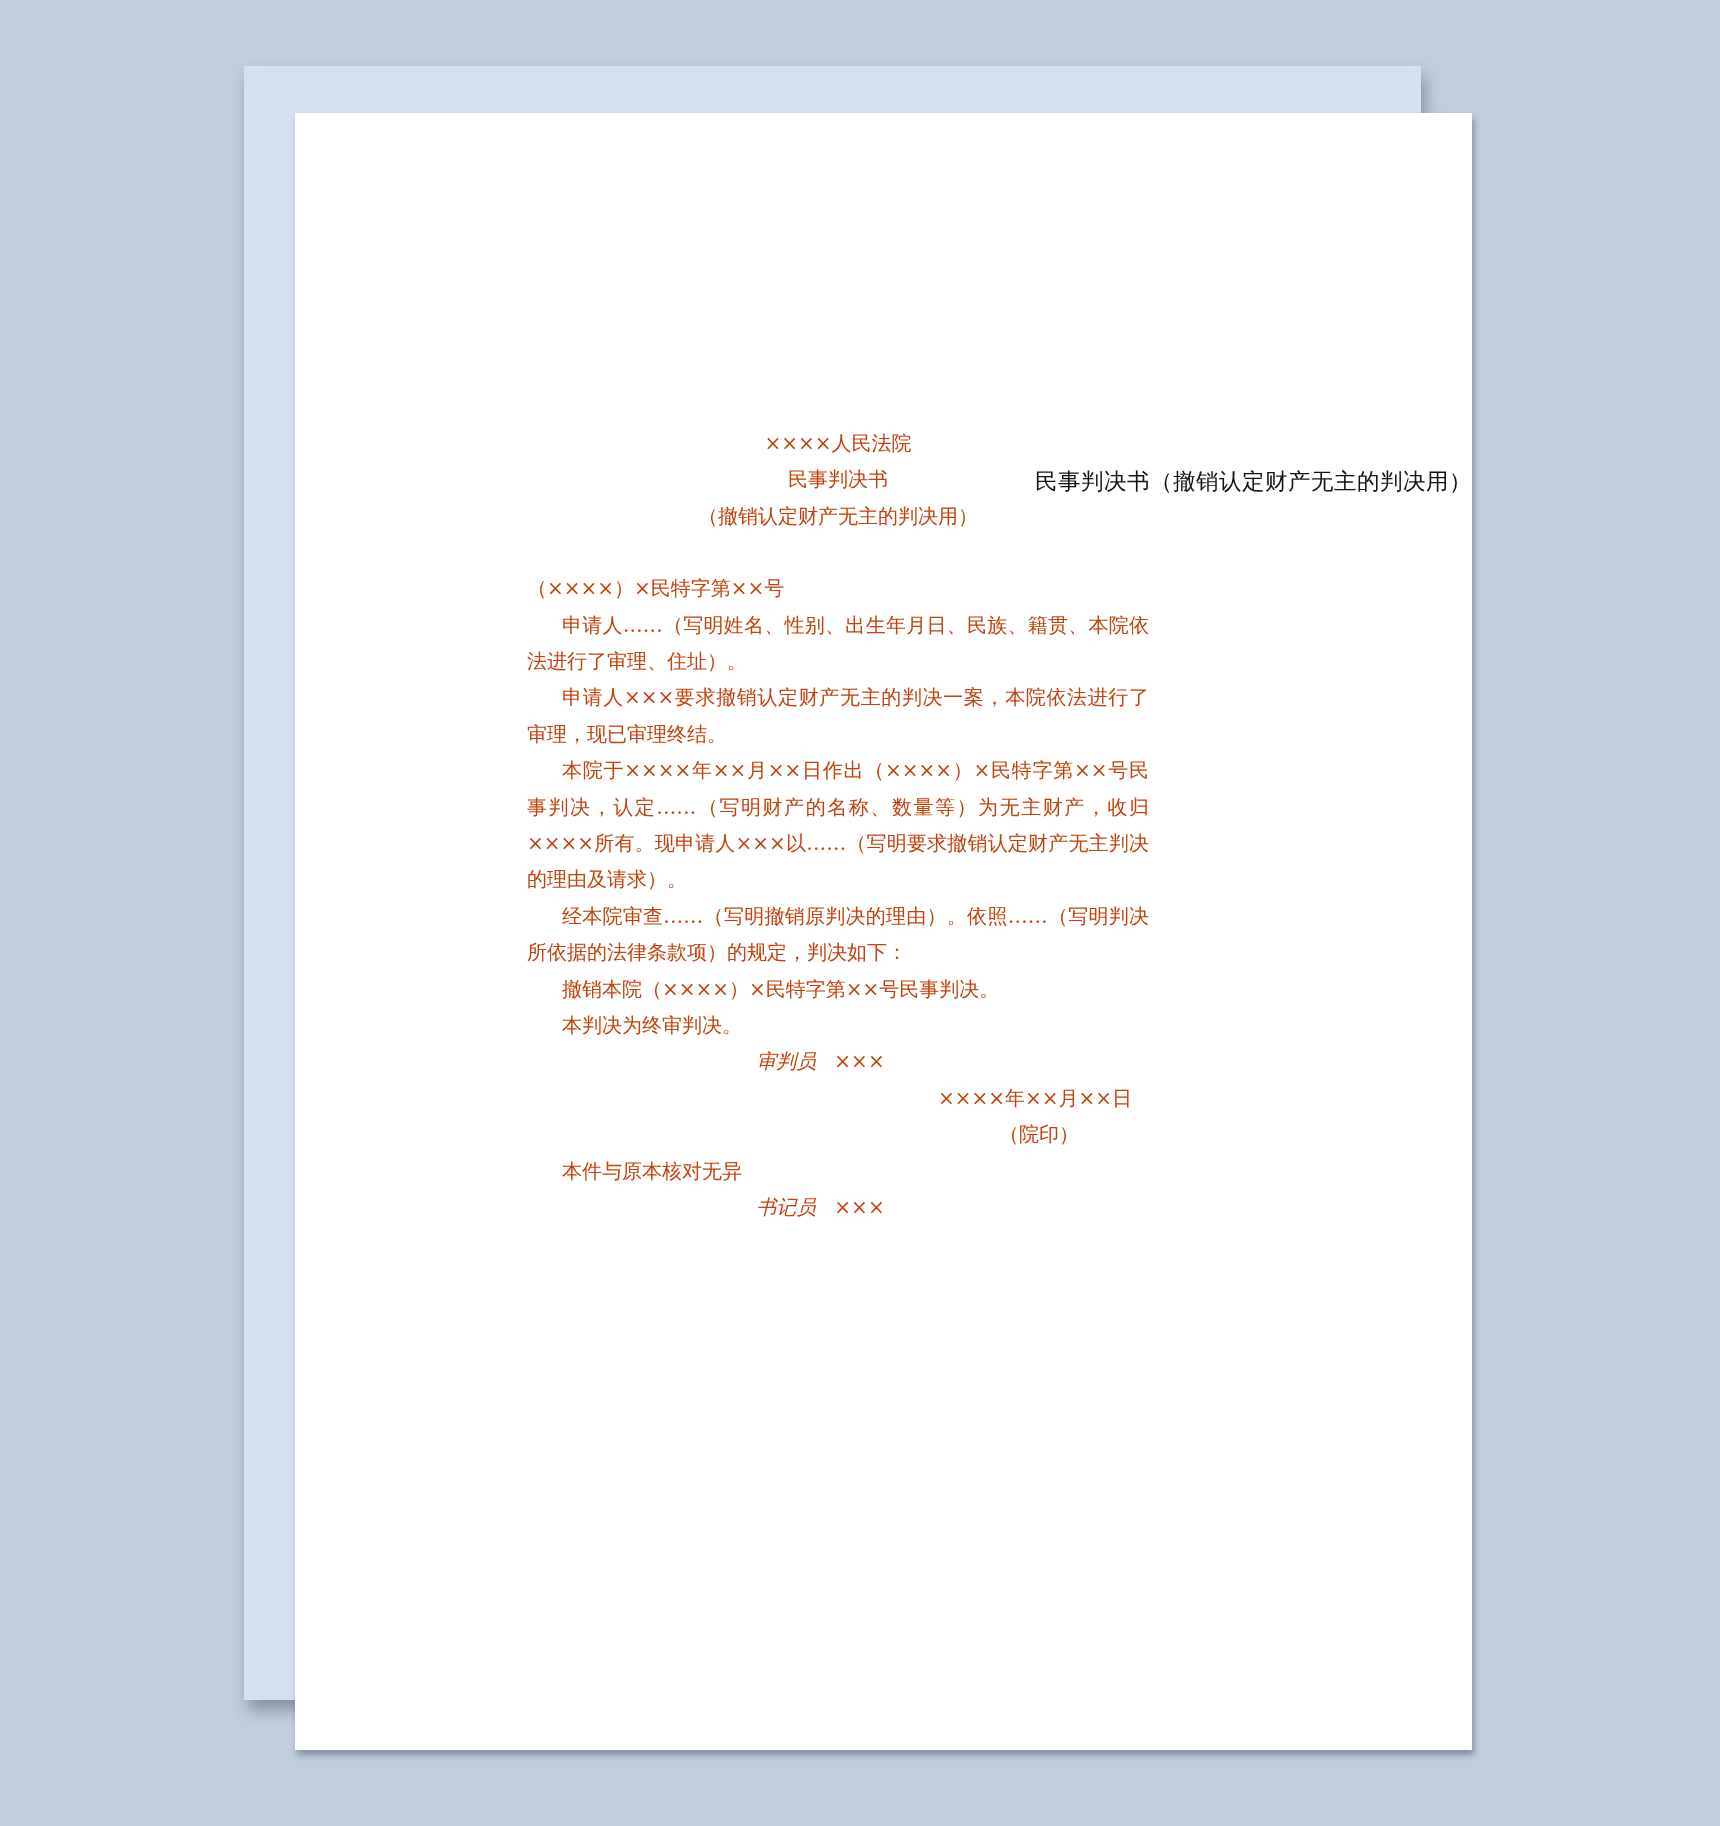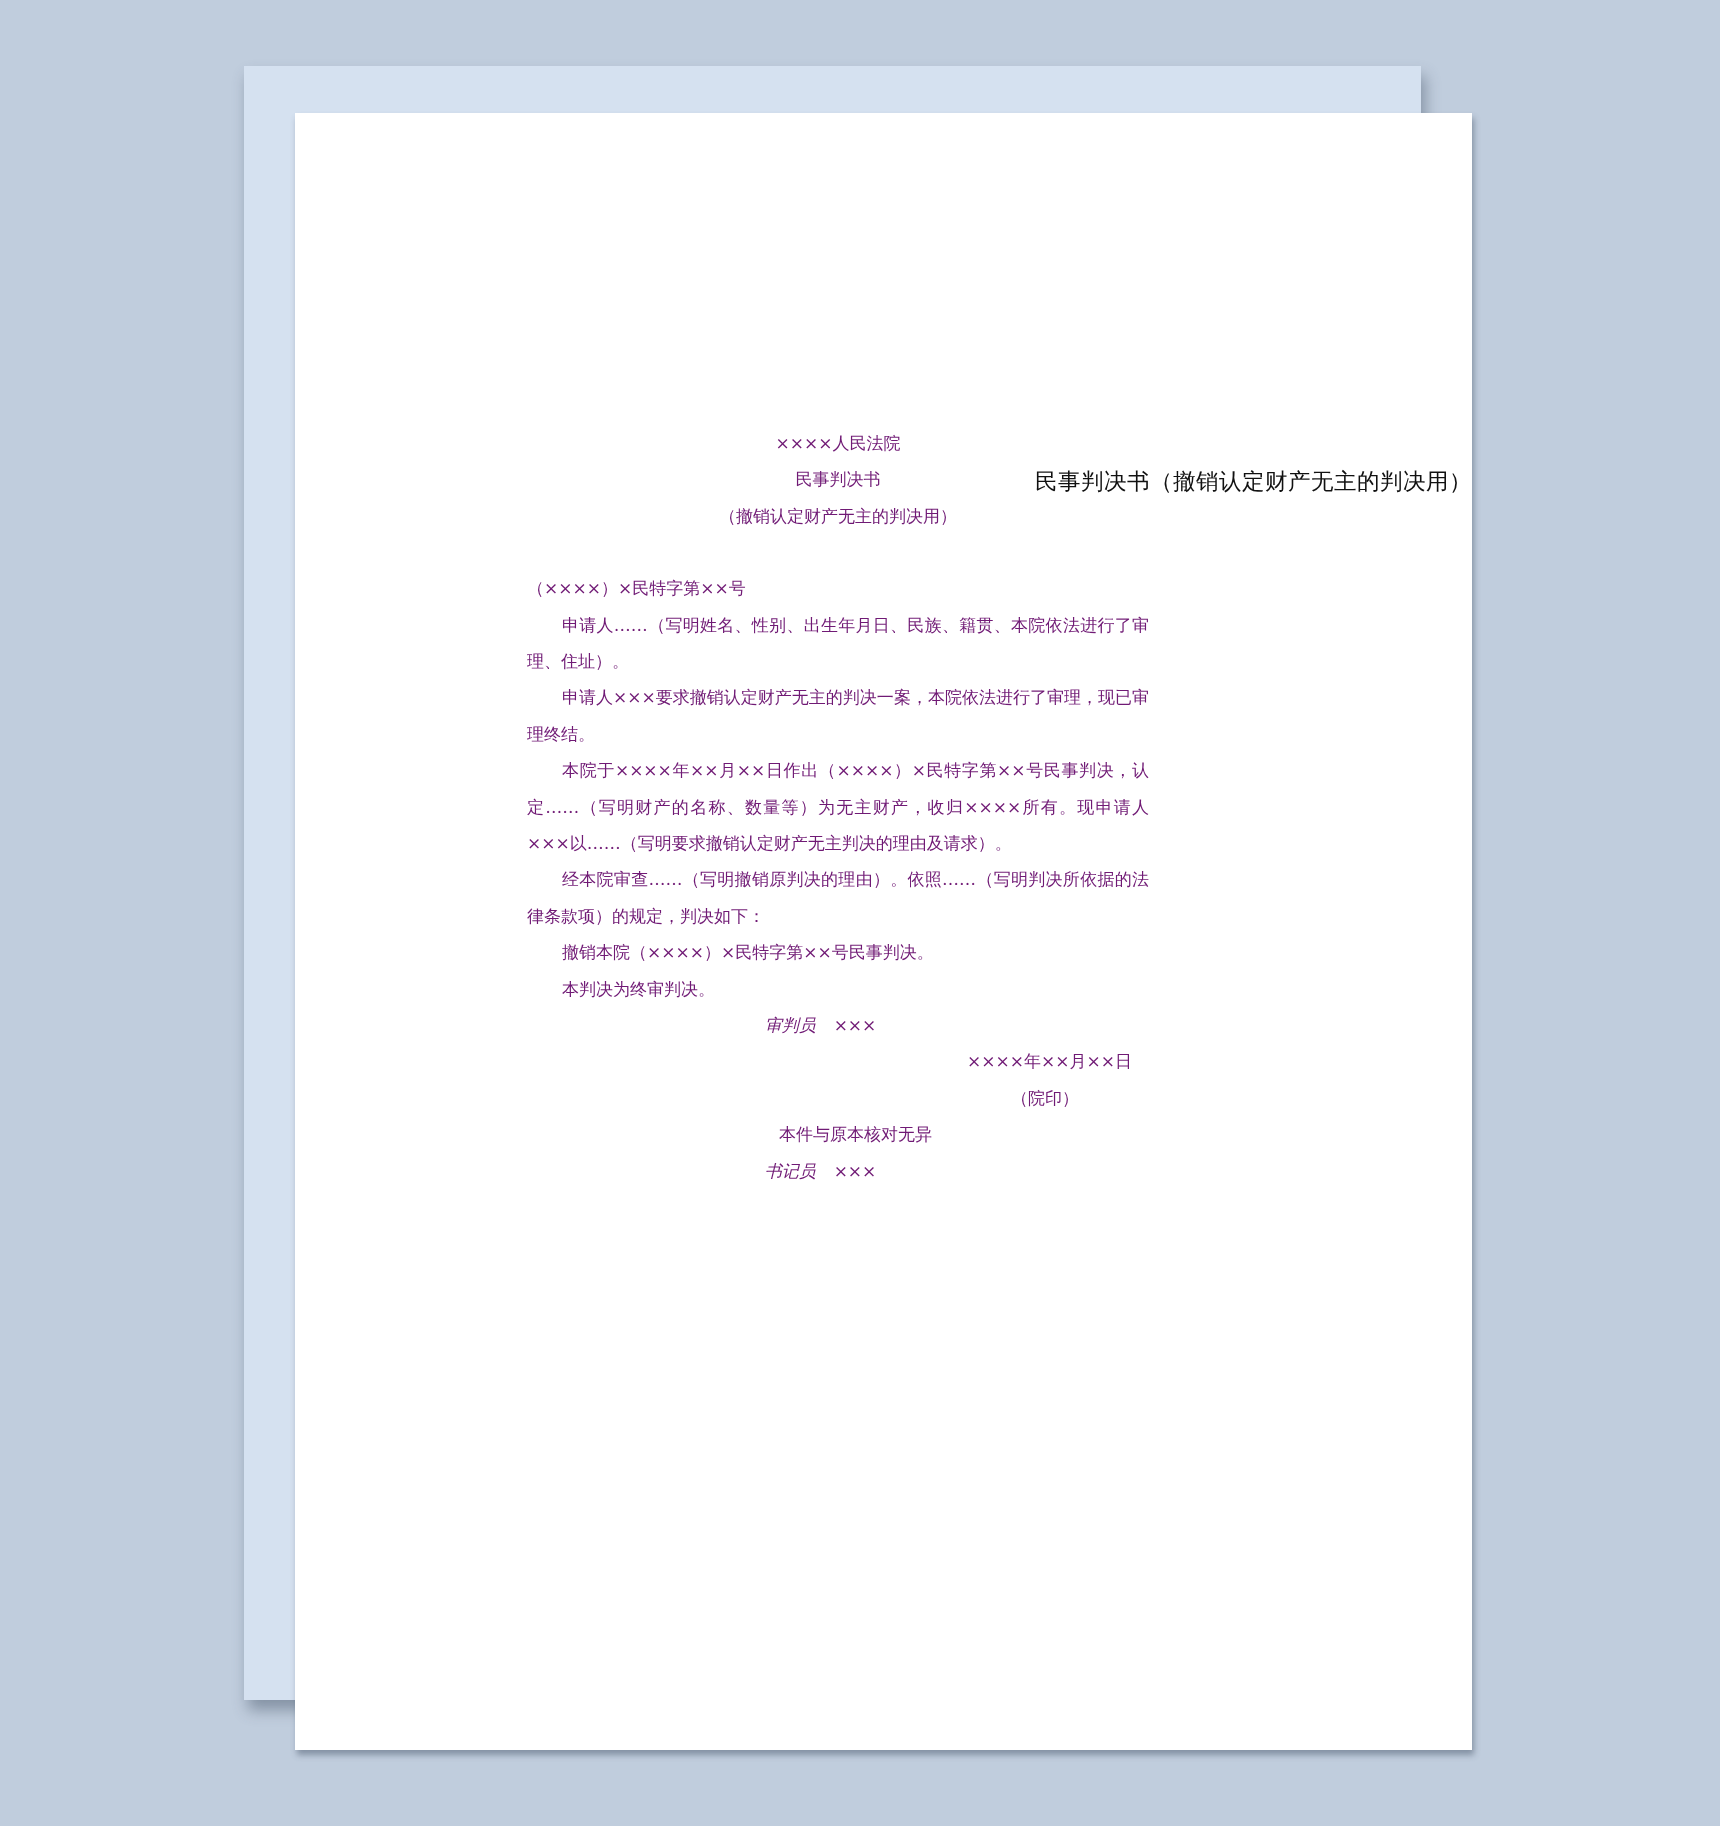--- a/index.html
+++ b/index.html
@@ -42,31 +42,31 @@
       color: #111;
       line-height: 30px;
       letter-spacing: 0.5px;
       font-family: "DejaVu Sans", "Liberation Sans", sans-serif;
     }
     .body-block {
       position: absolute;
       left: 232px;  
       top: 312px;   
       width: 622px;
-      color: #701a75;
-      font-size: 17px;
+      color: #c2410c;
+      font-size: 20px;
       line-height: 36.4px;
     }
     .line {
       display: block;
       white-space: nowrap;
       height: 36.4px;
     }
     .center { text-align: center; }
-    .indent { text-indent: 35px; text-align: center; }
+    .indent { text-indent: 35px; }
     .p {
       text-indent: 35px;
       white-space: normal;
       text-align: justify;
       margin: 0;
     }
     .right-sig {
       text-align: center;
       padding-right: 35px;
       font-style: italic;

